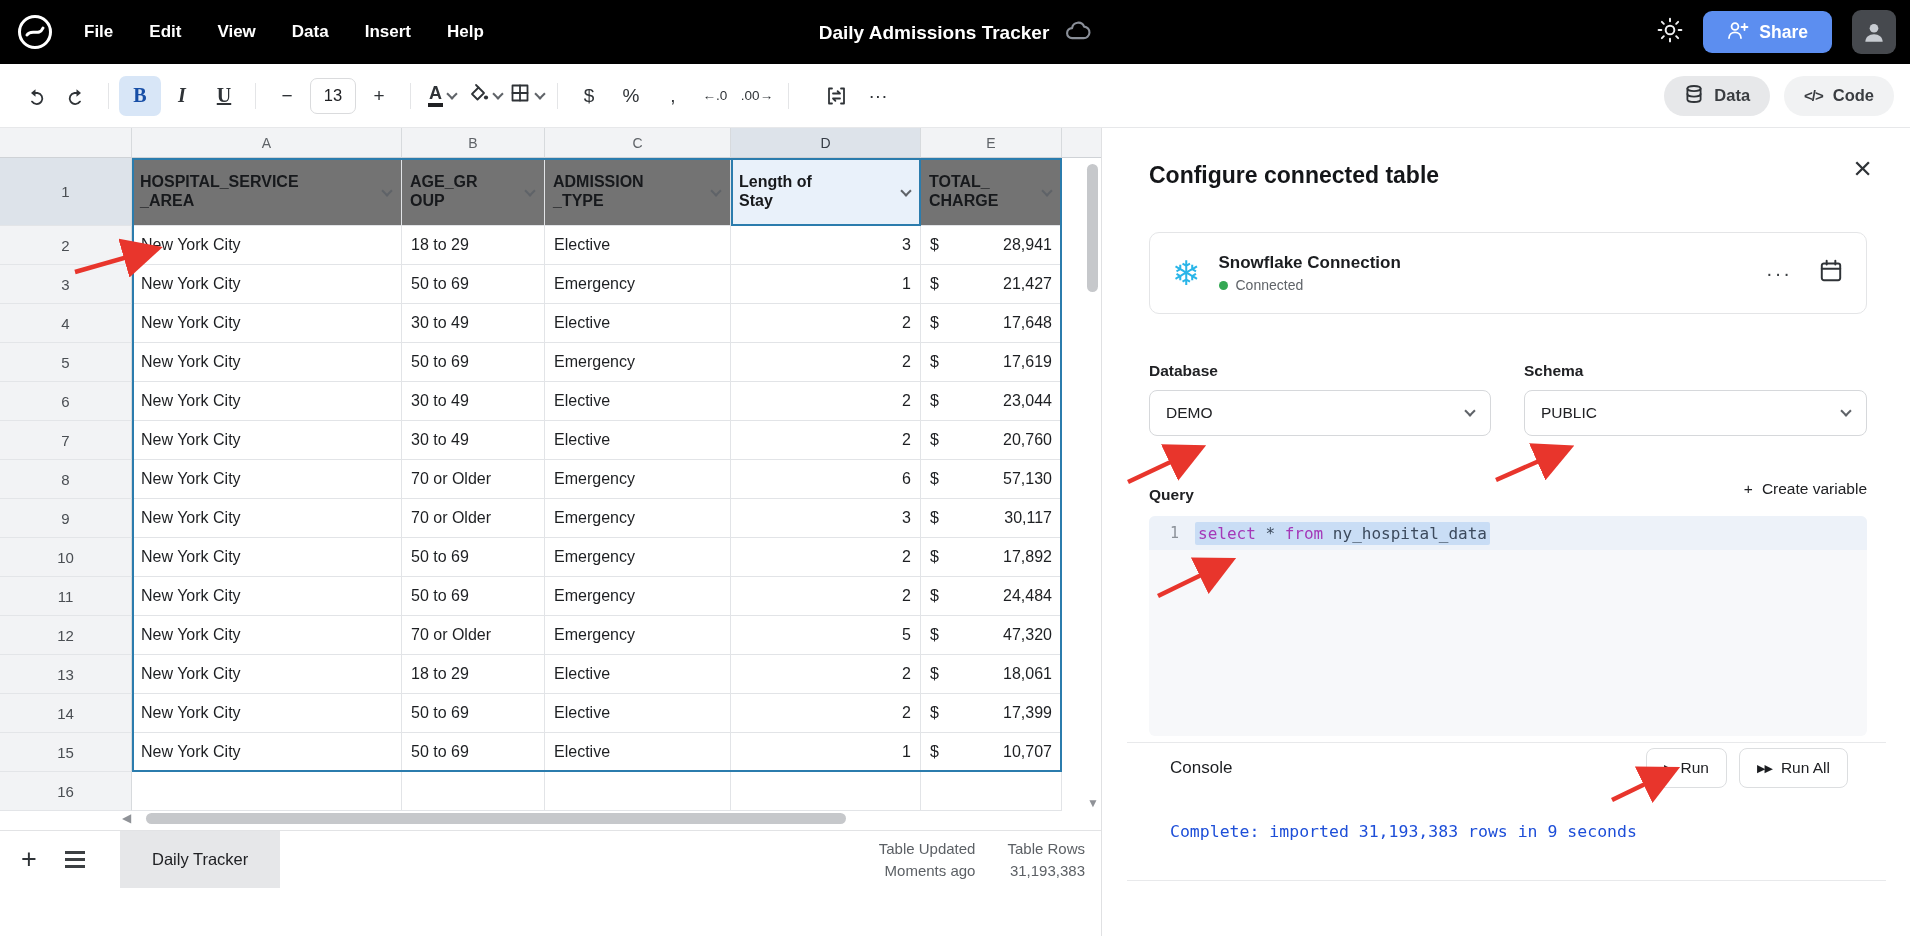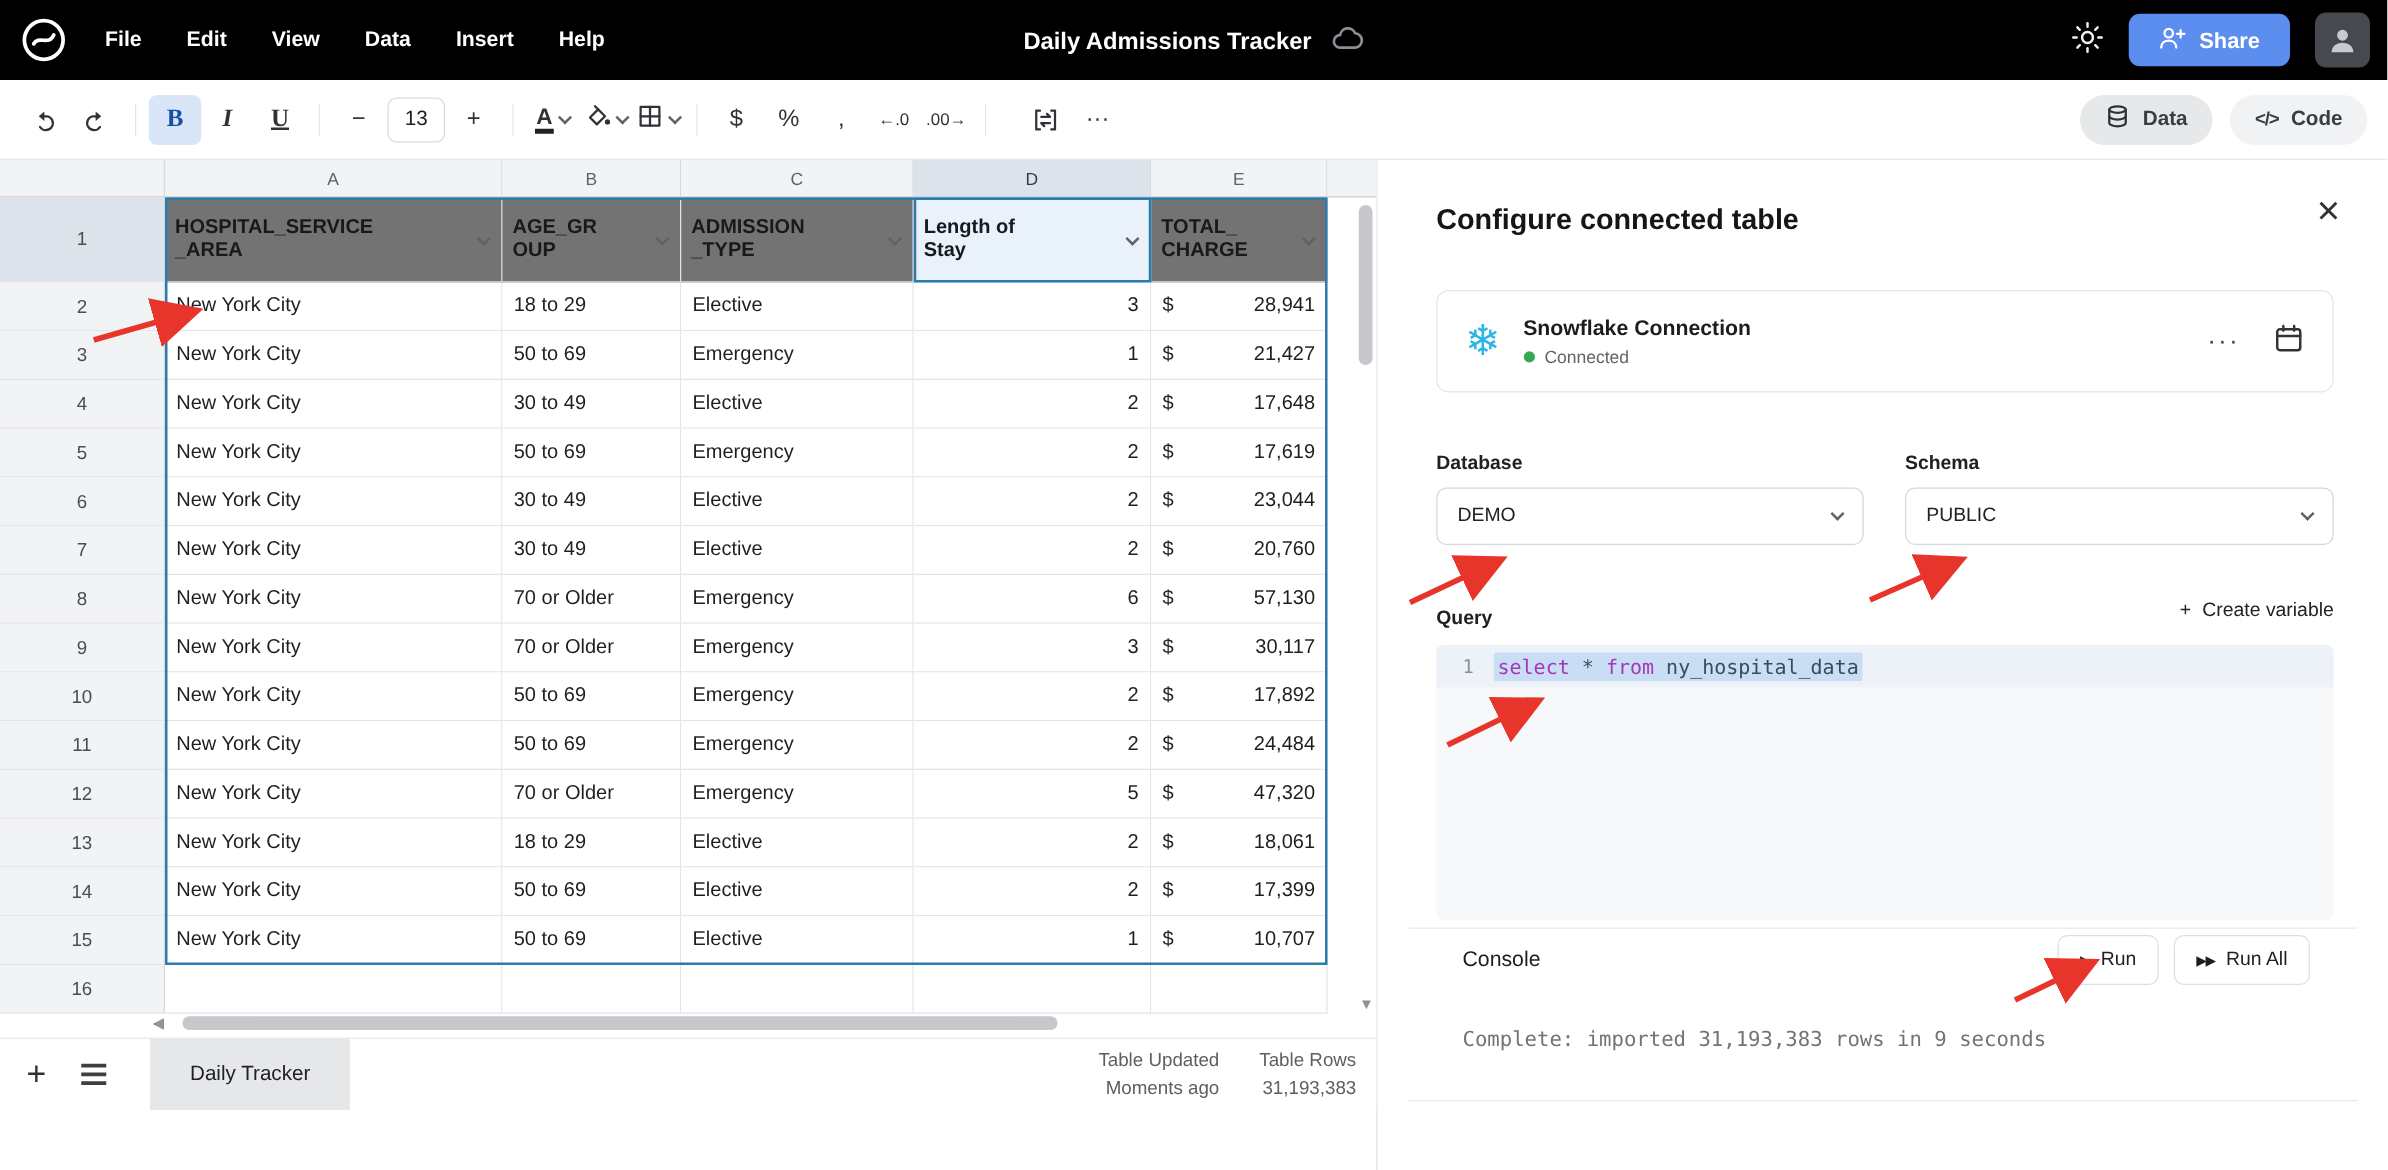--- a/index.html
+++ b/index.html
@@ -105,21 +105,21 @@
 .code-ln{width:46px;text-align:right;padding-right:16px;font-family:"DejaVu Sans Mono",monospace;font-size:15px;color:#8b9199;flex:0 0 auto}
 .code-tokens{font-family:"DejaVu Sans Mono",monospace;font-size:16px;background:#c9ddf5;padding:2px 3px;border-radius:2px;white-space:pre}
 .tok-kw{color:#a438b8}
 .tok-pl{color:#3c4a5d}
 .p-div{position:absolute;left:24px;right:24px;height:1px;background:#e8e9eb}
 .p-div.one{top:614px}.p-div.two{top:752px}
 .p-console-label{position:absolute;left:67px;top:630px;font-size:17px;color:#1b1d20}
 .p-runrow{position:absolute;right:62px;top:620px;display:flex;gap:12px}
 .run-btn{display:flex;align-items:center;gap:9px;height:40px;padding:0 17px;background:#fff;border:1px solid #dcdee0;border-radius:8px;font-size:15.5px;color:#202124;font-family:inherit;cursor:pointer}
 .play{font-size:11px;color:#1b1d20;letter-spacing:-1px}
-.p-output{position:absolute;left:67px;top:694px;font-family:"DejaVu Sans Mono",monospace;font-size:16.5px;color:#737373;white-space:pre}
+.p-output{position:absolute;left:67px;top:694px;font-family:"DejaVu Sans Mono",monospace;font-size:16.5px;color:#1d4ed8;white-space:pre}
 
 
 .arrows{position:absolute;inset:0;pointer-events:none;z-index:60}
 svg .ic{stroke:#2f3337;stroke-width:1.8;fill:none;stroke-linecap:round;stroke-linejoin:round}
 </style>
 </head>
 <body>
 
 <div class="stage">
 

